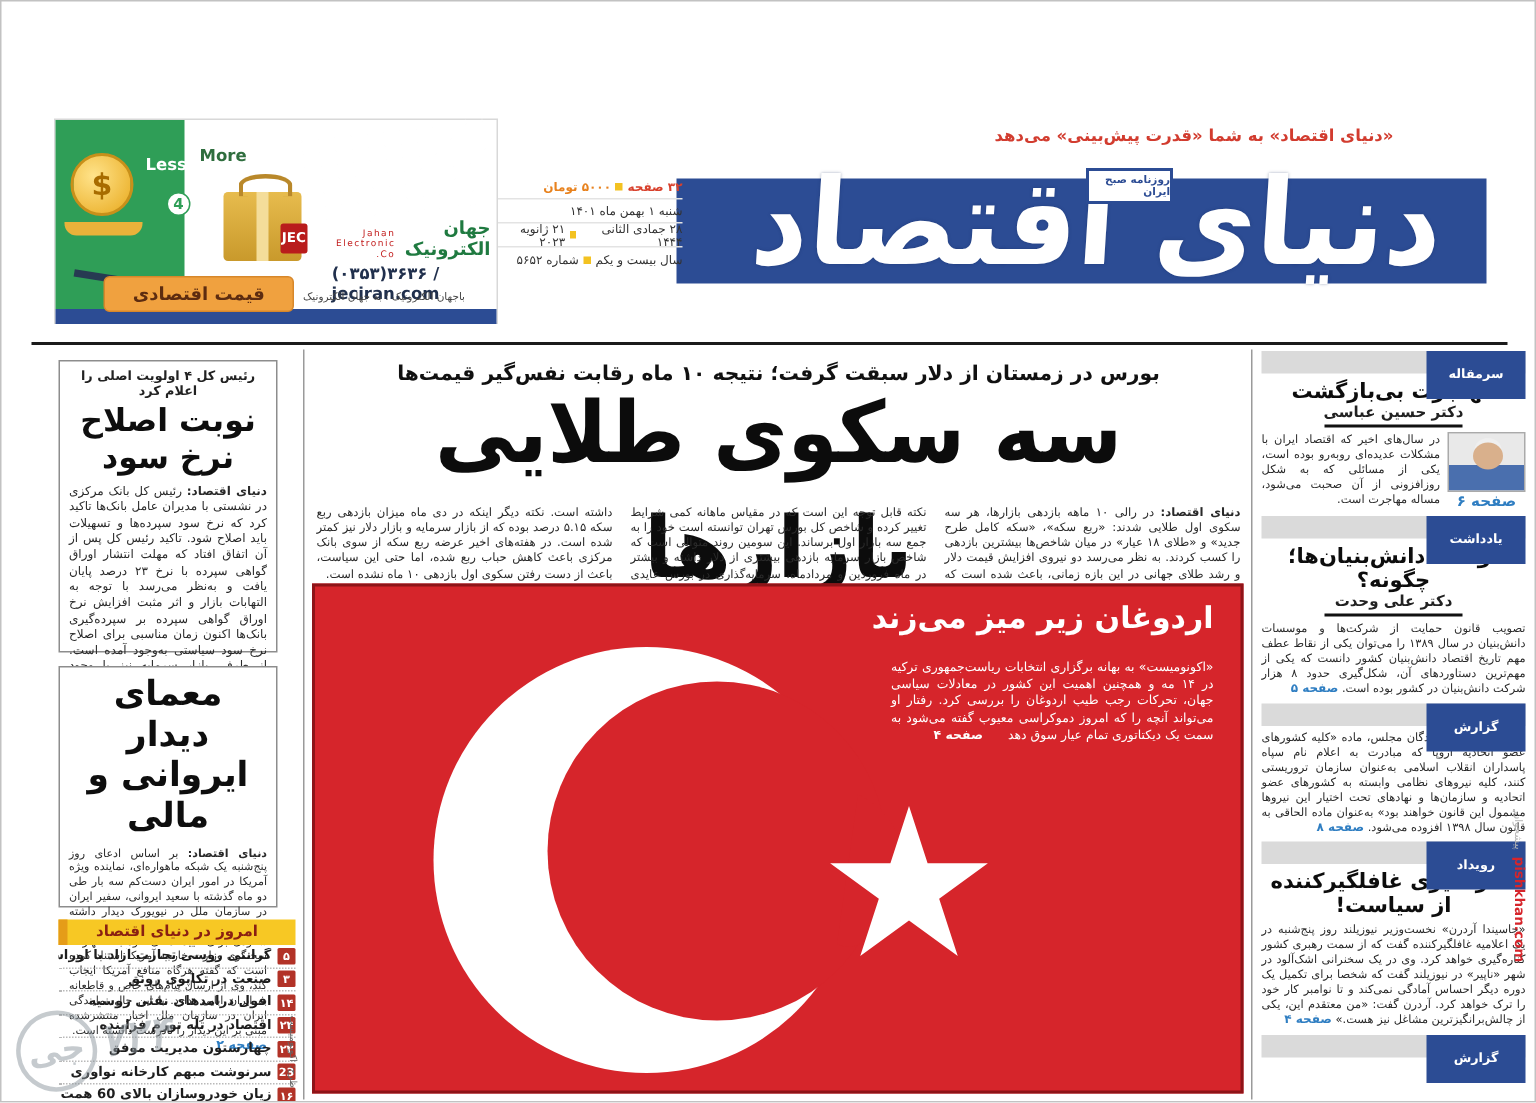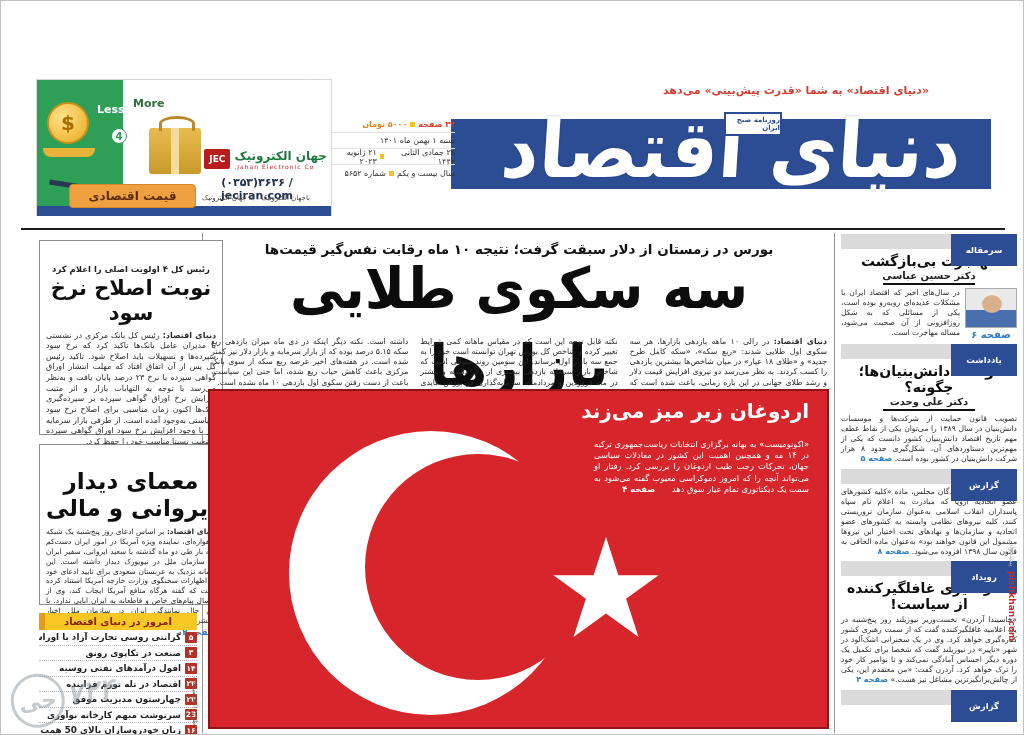--- a/index.html
+++ b/index.html
@@ -29,21 +29,21 @@
   #ad-gift:before{content:"";position:absolute;left:22px;top:0;width:8px;height:46px;background:#f4dd9a;}
   #ad-gift:after{content:"";position:absolute;left:10px;top:-12px;width:30px;height:12px;
                  border:3px solid #b9882a;border-radius:50% 50% 0 0;border-bottom:none;}
   #ad-pcb{position:absolute;left:166px;top:4px;width:124px;height:58px;transform:rotate(-6deg);
           background:linear-gradient(135deg,#1f7a40,#2f9e57 55%,#1b6b38);border-radius:3px;
           background-image:repeating-linear-gradient(0deg,rgba(255,255,255,.18) 0 1px,transparent 1px 9px),
                            repeating-linear-gradient(90deg,rgba(255,255,255,.14) 0 1px,transparent 1px 11px);}
   #ad-brand{position:absolute;left:150px;top:66px;width:140px;height:26px;display:flex;align-items:center;gap:4px;flex-direction:row;}
   #ad-jec{width:26px;height:20px;background:#b91c1c;color:#fff;font-weight:bold;font-size:9px;
           display:flex;align-items:center;justify-content:center;border-radius:2px;}
-  #ad-brandtxt{display:flex;flex-direction:column;align-items:flex-end;justify-content:center;}
+  #ad-brandtxt{display:flex;align-items:flex-end;justify-content:center;}
   #ad-brand-fa{color:#1f7a40;font-weight:bold;font-size:12px;}
   #ad-brand-en{color:#c21d1d;font-size:6px;letter-spacing:1px;}
   #ad-phone{position:absolute;left:150px;top:96px;width:140px;color:#21304d;font-weight:bold;font-size:11px;
             text-align:center;direction:ltr;}
   #ad-strip{position:absolute;left:146px;top:114px;width:146px;color:#444;font-size:7px;text-align:center;}
   #ad-bluebar{position:absolute;left:0;top:126px;width:294px;height:10px;background:#2c4c94;}
   #ad-tab{left:68px;top:183px;width:127px;height:24px;background:#f0a13f;border:1px solid #d7872a;border-radius:4px;
           color:#5d2c10;font-weight:bold;font-size:12px;display:flex;align-items:center;justify-content:center;z-index:3;}
 
   
@@ -60,21 +60,21 @@
                text-align:center;line-height:112px;transform:scaleY(1.08) skewX(-4deg);letter-spacing:-3px;
                text-shadow:0 0 2px rgba(20,40,90,.4);pointer-events:none;}
   #tagline{left:723px;top:111px;width:58px;height:24px;background:#fff;border:2px solid #2c4c94;z-index:2;
            color:#2c4c94;font-weight:bold;font-size:7px;display:flex;align-items:center;justify-content:center;}
   #slogan{left:655px;top:83px;width:280px;text-align:center;color:#d23c2f;font-weight:bold;font-size:11px;}
 
   #topRule{left:20px;top:227px;width:984px;border-top:2px solid #1b1b1b;}
   .vdiv{border-left:1px solid #9a9a9a;}
 
   
-  .lbox{left:38px;width:184px;border:1px solid #8d8d8d;background:#fff;padding:23px 6px;}
+  .lbox{left:38px;width:146px;border:1px solid #8d8d8d;background:#fff;padding:5px 6px;}
   .lkicker{font-size:8.5px;font-weight:bold;text-align:center;color:#222;margin-bottom:2px;}
   .ltitle{font-weight:bold;text-align:center;color:#0e0e0e;line-height:1.18;}
   #lbox1 .ltitle{font-size:21px;}
   #lbox2 .ltitle{font-size:23px;margin-bottom:4px;}
   .lbody{font-size:8px;line-height:1.33;margin-top:5px;}
   .lpage{font-size:8.5px;margin-top:1px;}
 
   
   #today{left:38px;top:612px;width:158px;}
   #today-head{height:17px;background:#f7c824;color:#8a2012;font-weight:bold;font-size:10px;
@@ -220,21 +220,21 @@
     <div class="titem">
       <span class="tnum">۲۳</span>
       <span class="ttext">چهارستون مدیریت موفق</span>
       </div>
     <div class="titem">
       <span class="tnum">23</span>
       <span class="ttext">سرنوشت مبهم کارخانه نوآوری</span>
       </div>
     <div class="titem">
       <span class="tnum">۱۶</span>
-      <span class="ttext">زیان خودروسازان بالای 50 همت</span>
+      <span class="ttext">زیان خودروسازان بالای 60 همت</span>
       </div>
   </div>
 
   <div id="stamp" class="abs">
     <div id="stamp-circle">جی</div>
     <div id="stamp-num">۷۲۴</div>
   </div>
 
   <div id="kicker" class="abs">بورس در زمستان از دلار سبقت گرفت؛ نتیجه ۱۰ ماه رقابت نفس‌گیر قیمت‌ها</div>
   <div id="headline" class="abs">سه سکوی طلایی بازارها</div>

